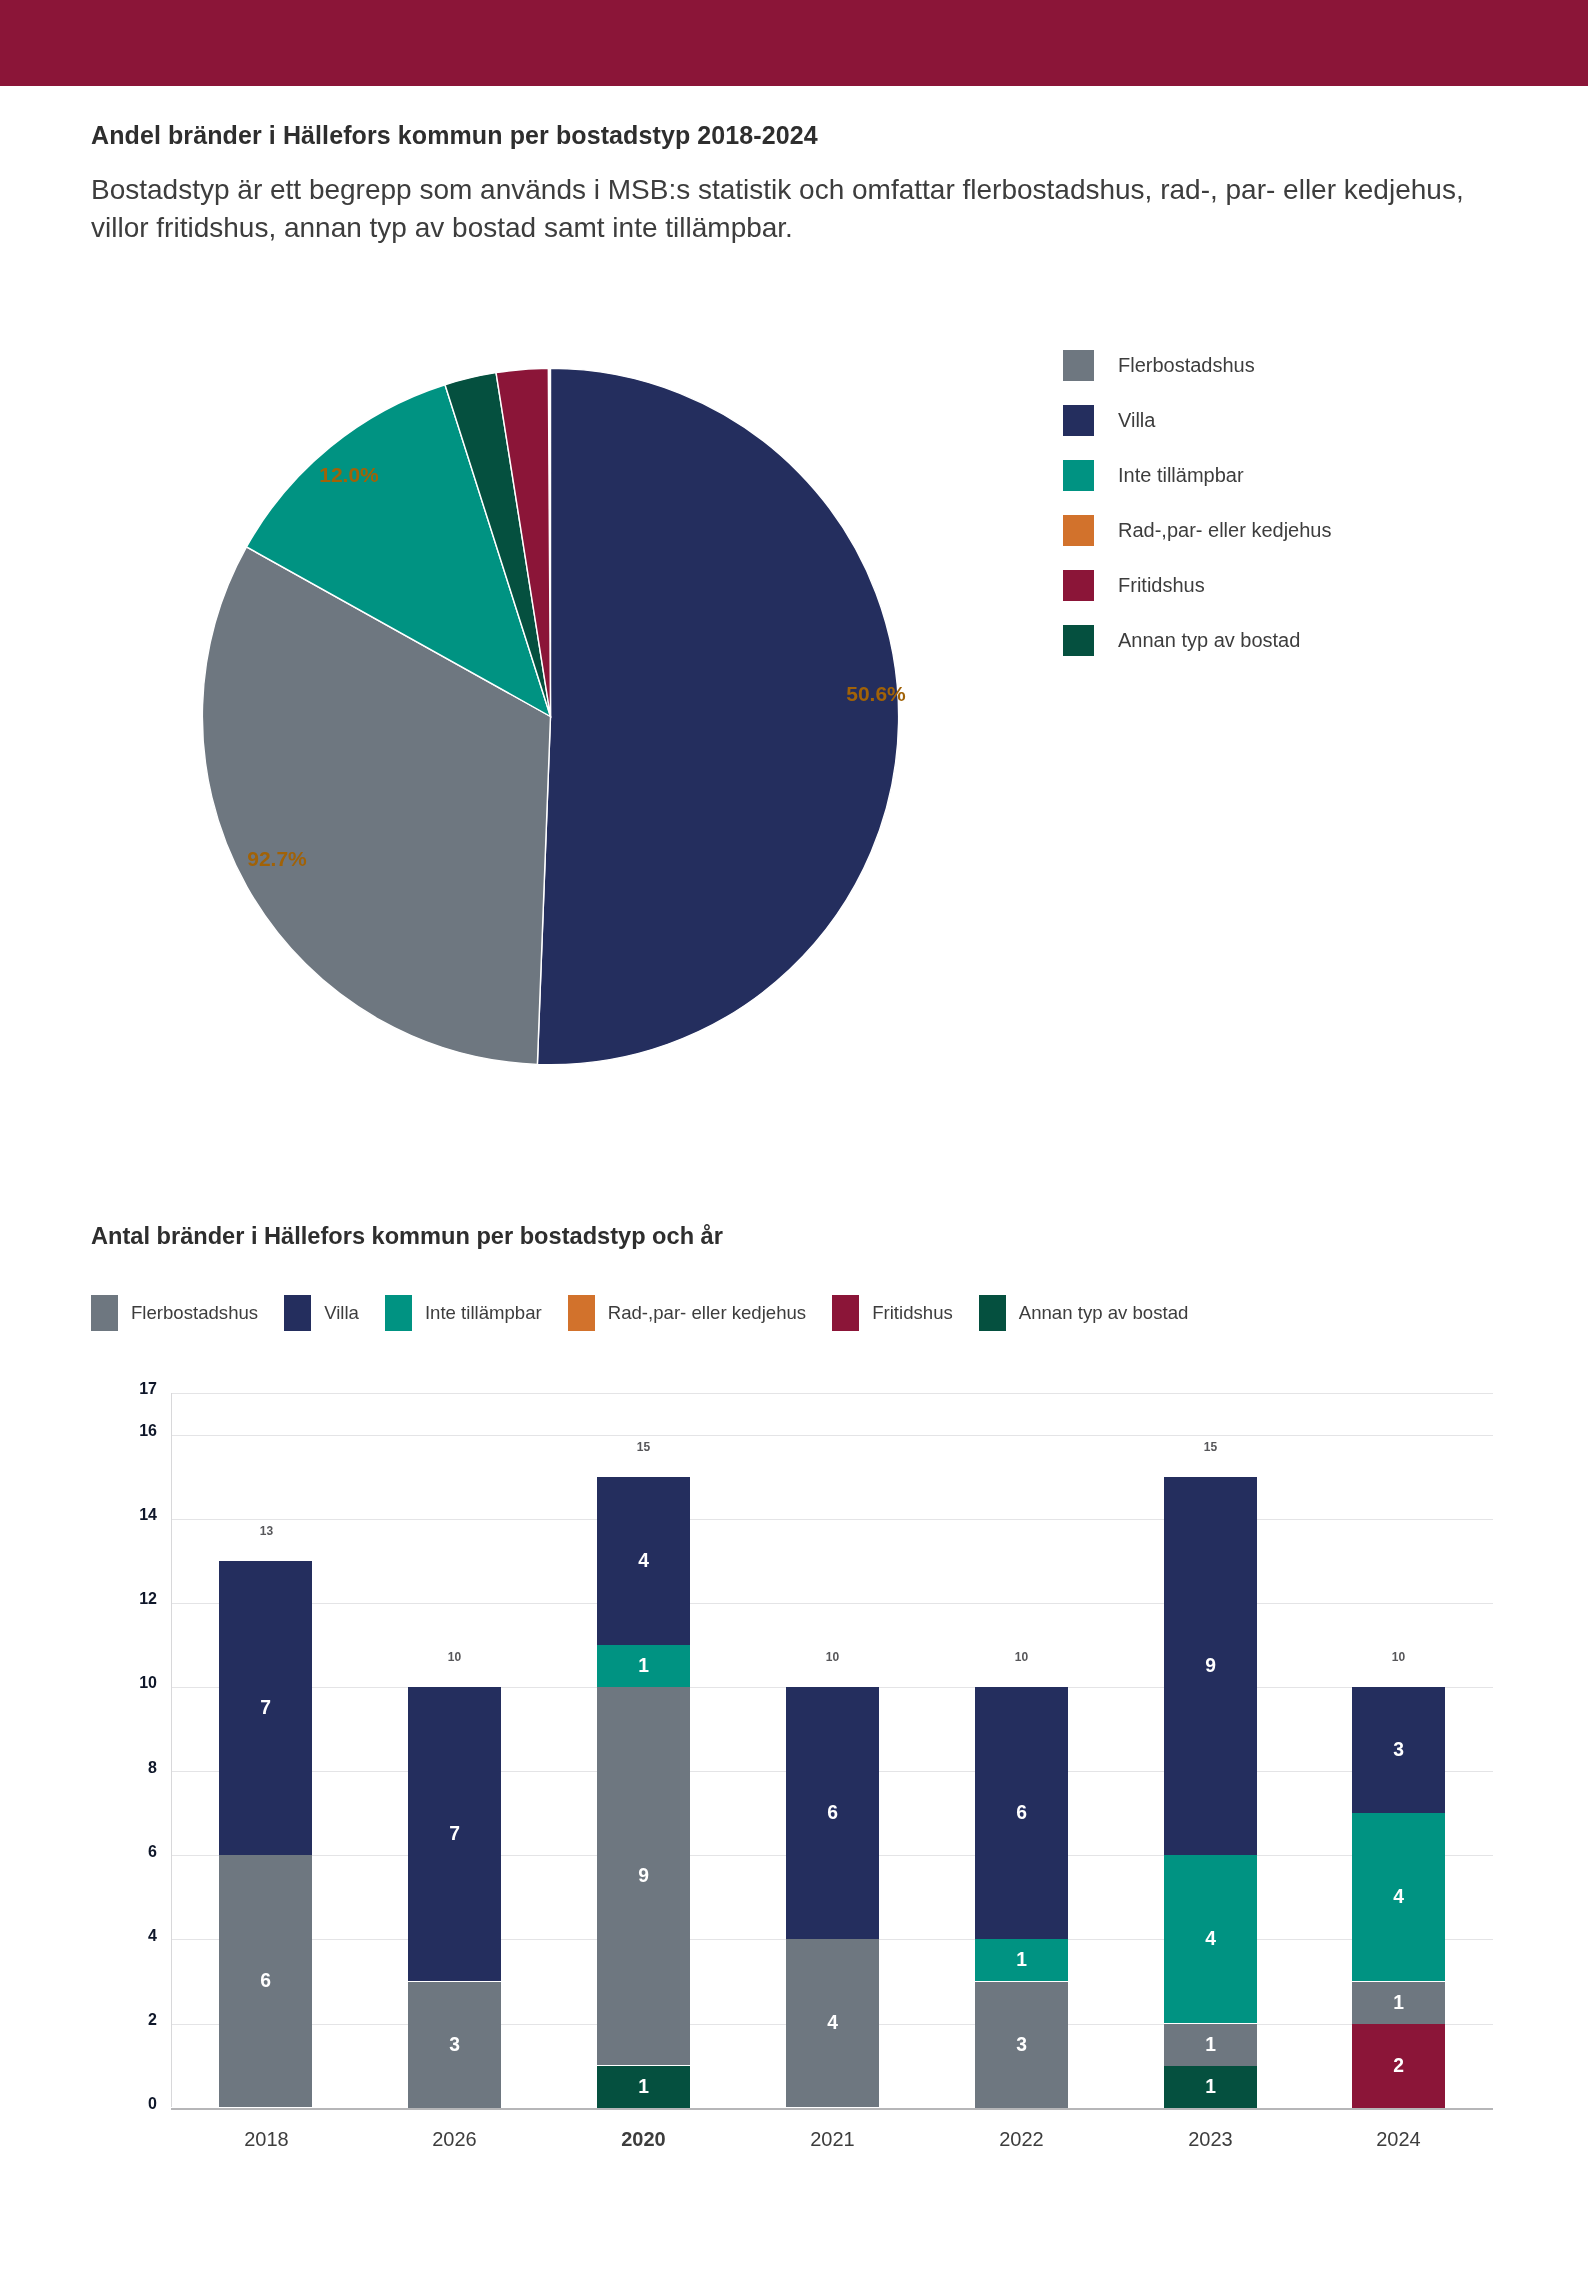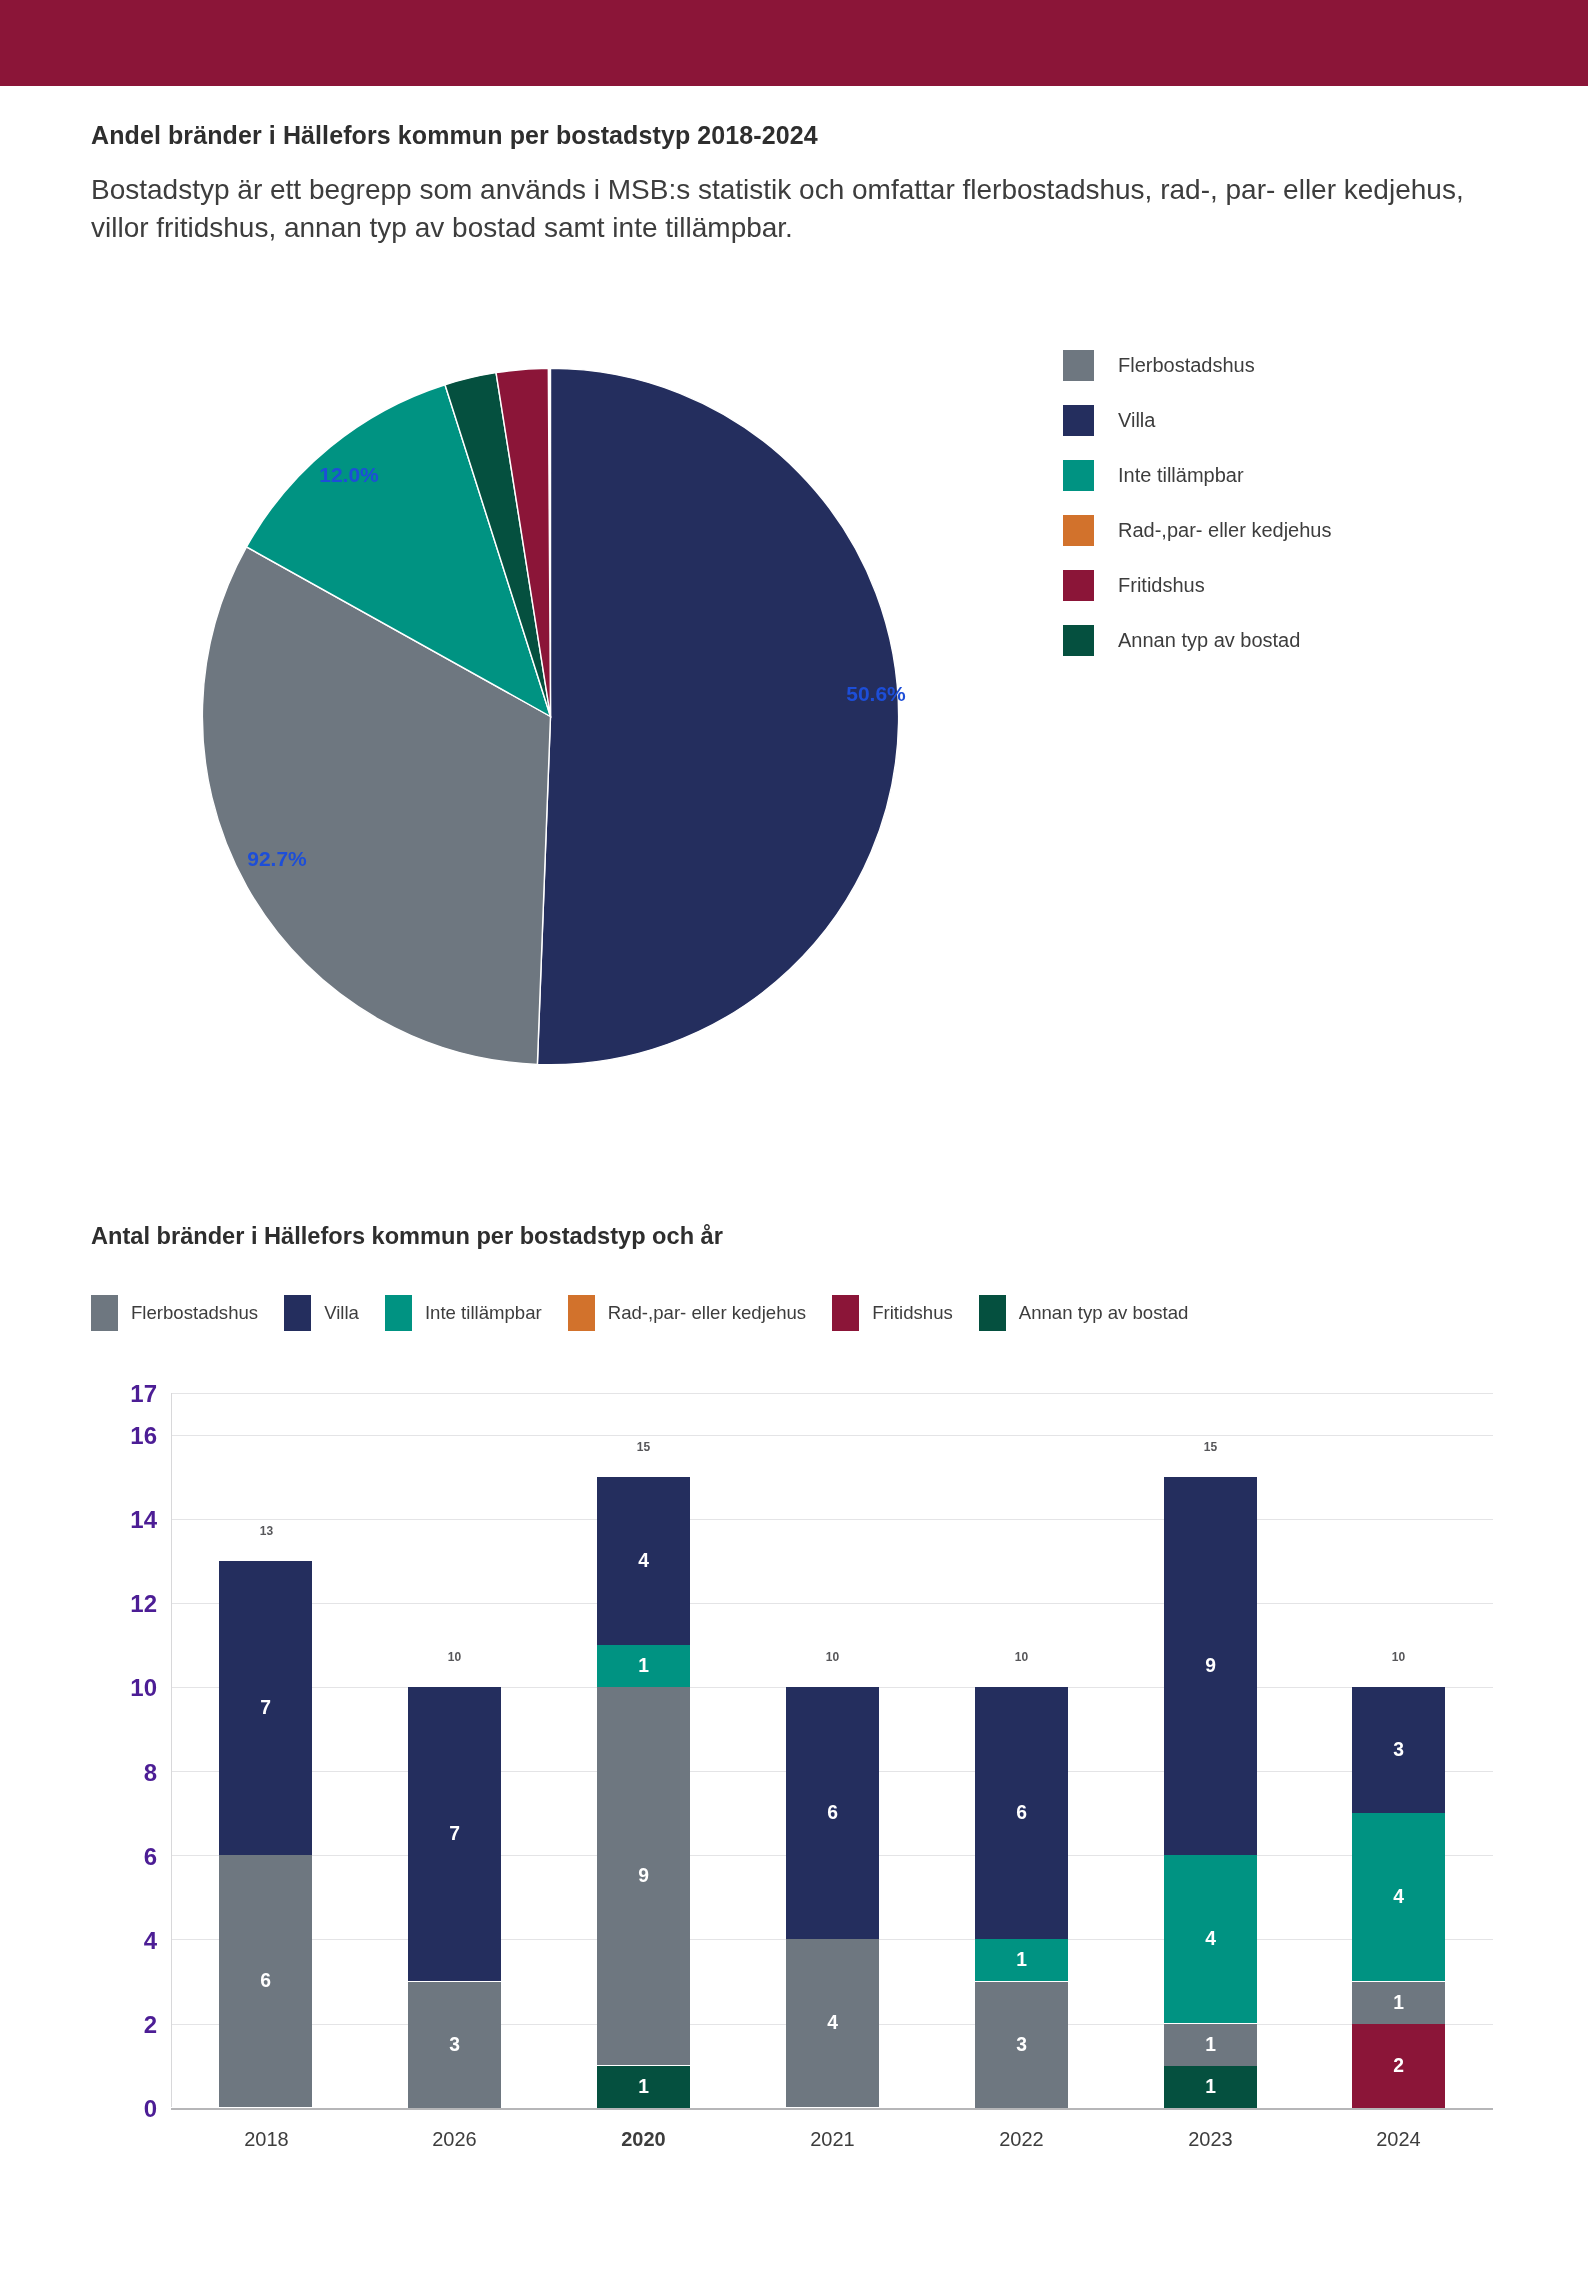--- a/index.html
+++ b/index.html
@@ -27,21 +27,21 @@
     width:1422px;
     font-size:28px; line-height:1.35; color:#3d3d3d;
     font-weight:400;
   }
 
   
   #pie-section { position:absolute; left:0; top:0; width:1588px; height:1143px; }
   #pie-svg { position:absolute; left:202px; top:368px; }
   .pie-label {
     position:absolute;
-    font-size:21px; font-weight:600; color:#1d4ed8;
+    font-size:21px; font-weight:600; color:#a16207;
     white-space:nowrap;
   }
   #pie-label-villa { left:834px; top:694px; transform:translate(-50%,-50%);margin-left:42px; }
   #pie-label-fler  { left:277px;  top:859px; transform:translate(-50%,-50%); }
   #pie-label-inte  { left:349px;  top:475px;  transform:translate(-50%,-50%); }
 
   #pie-legend { position:absolute; left:1063px; top:350px; }
   .legend-row { display:flex; align-items:center; margin-bottom:24px; height:31px; }
   .legend-swatch { width:31px; height:31px; flex:0 0 31px; }
   .legend-text { margin-left:24px; font-size:20px; color:#3d3d3d; white-space:nowrap; }
@@ -57,21 +57,21 @@
   }
   .bl-item { display:flex; align-items:center; margin-right:26px; }
   .bl-swatch { width:27px; height:36px; flex:0 0 27px; }
   .bl-text { margin-left:13px; font-size:18.6px; color:#3d3d3d; white-space:nowrap; }
 
   #bar-chart { position:absolute; left:0px; top:1386px; width:1588px; height:843px; }
   .gridline { position:absolute; height:0.7px; background:#e4e4e6; }
   .axis-base { position:absolute; height:2.1px; background:#b6b6b8; }
   .axis-vline { position:absolute; width:1.4px; background:#d8d8da; }
   .ytick {
-    position:absolute; font-size:24px; font-weight:bold; color:#4c1d95;
+    position:absolute; font-size:16px; font-weight:bold; color:#0f172a;
     text-align:right; width:57px;
   }
   .xtick {
     position:absolute; font-size:20px; color:#3d3d3d;
     text-align:center; width:129px;
   }
   .bar-seg {
     position:absolute;
     display:flex; align-items:center; justify-content:center;
     font-size:19.3px; font-weight:600; color:#ffffff;

